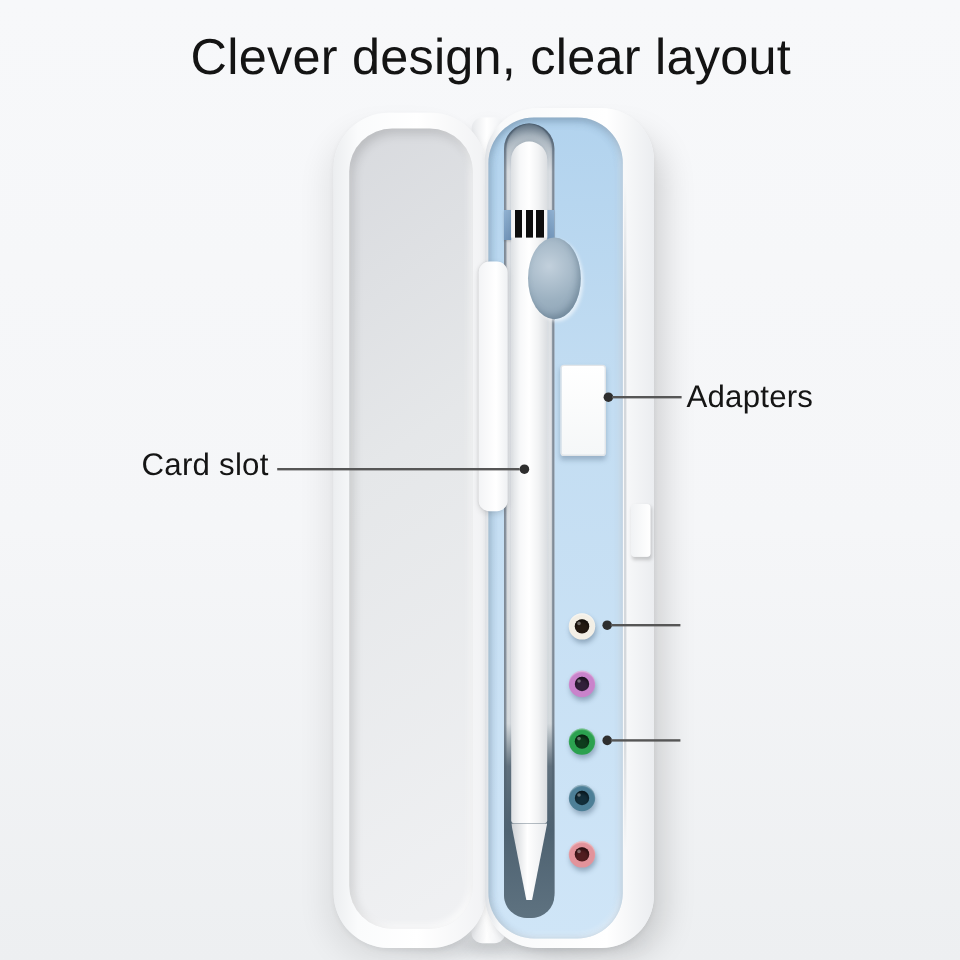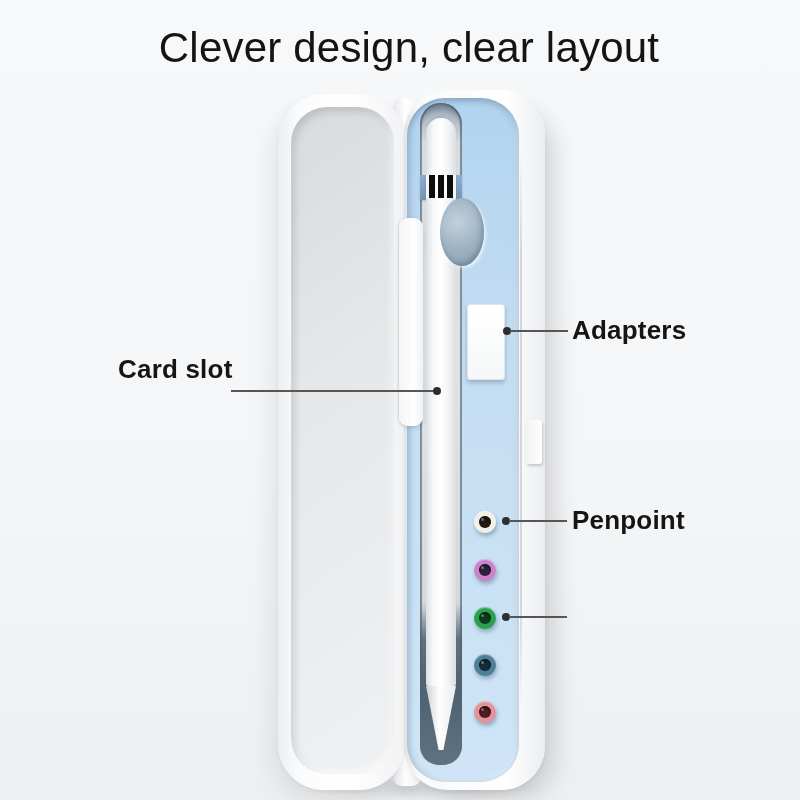--- a/index.html
+++ b/index.html
@@ -112,21 +112,21 @@
   .hinge-tab{
     position:absolute;left:399px;top:218px;width:24px;height:208px;border-radius:9px;
     background:linear-gradient(90deg,#f3f4f6 0%,#ffffff 60%,#eff1f3 100%);
     box-shadow:0 2px 5px rgba(0,0,0,.13),-1px 0 2px rgba(0,0,0,.06);
   }
   
   .leader-dot{position:absolute;width:8px;height:8px;border-radius:50%;background:#2e2e2e;}
   .leader-line{position:absolute;height:2px;background:#565656;}
   .ann-label{
     position:absolute;font-size:26px;color:#151515;white-space:nowrap;
-    letter-spacing:.2px;font-weight:700;
+    letter-spacing:.2px;font-weight:400;
   }
 </style>
 </head>
 <body>
 
 <div class="scene">
 
   <div class="title">Clever design, clear layout</div>
 
   <div class="ground-shadow"></div>
@@ -169,24 +169,23 @@
         </div>
       </div>
   </div>
 
   <div class="hinge-tab"></div>
 
   <div class="leader-dot" style="left:503px;top:327px"></div>
   <div class="leader-line" style="left:510px;top:330px;width:58px"></div>
   <div class="ann-label" style="left:572px;top:315px">Adapters</div>
 
-  <div class="ann-label" style="left:118px;top:354px">Card slot</div>
+  <div class="ann-label" style="left:118px;top:372px">Card slot</div>
   <div class="leader-line" style="left:231px;top:390px;width:202px"></div>
   <div class="leader-dot" style="left:433px;top:387px"></div>
 
   <div class="leader-dot" style="left:502px;top:517px"></div>
   <div class="leader-line" style="left:509px;top:520px;width:58px"></div>
-  <div class="ann-label" style="left:572px;top:505px">Penpoint</div>
 
   <div class="leader-dot" style="left:502px;top:613px"></div>
   <div class="leader-line" style="left:509px;top:616px;width:58px"></div>
 
 </div>
 
 </body></html>

